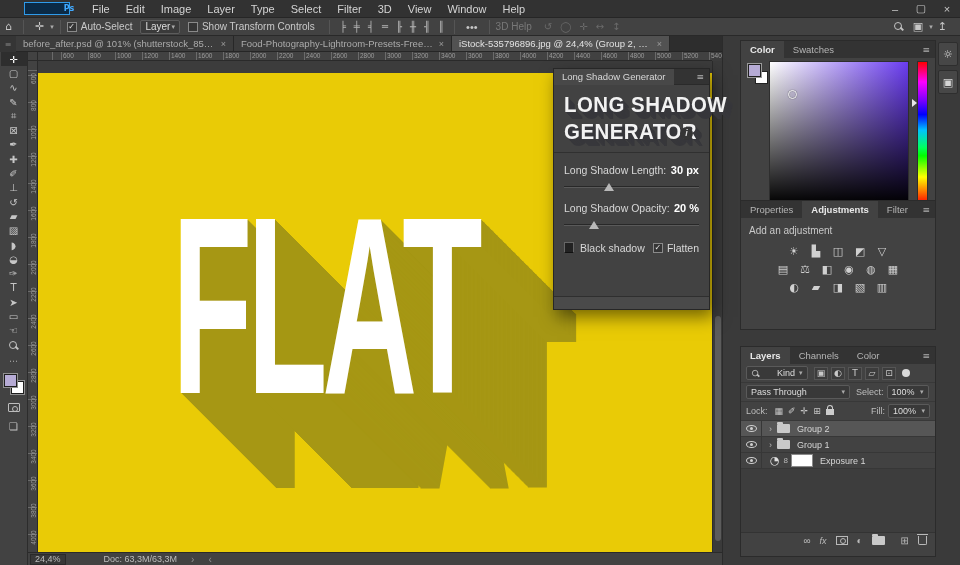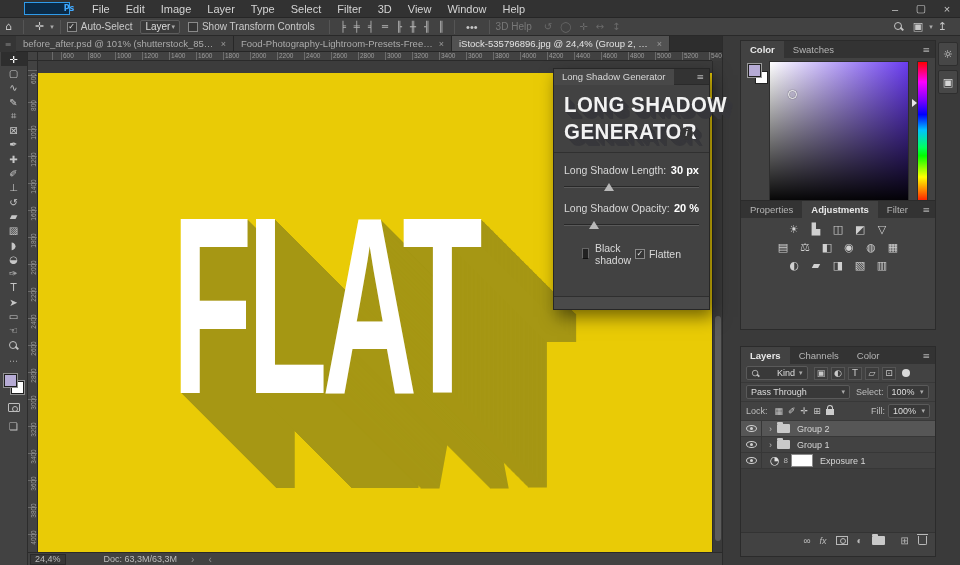--- a/index.html
+++ b/index.html
@@ -84,21 +84,21 @@
   #plugin-menu { margin-left:auto; color:#b5b5b5; font-size:9px; padding-right:5px; }
   #plugin-title { position:relative; padding:7px 10px 6px; border-bottom:1px solid #303030; }
   .ls-title { font-size:22px; font-weight:bold; color:#f2f2f2; letter-spacing:0.5px; transform:scaleX(0.93); transform-origin:left; white-space:nowrap; line-height:1.22; }
   #info-icon { position:absolute; right:16px; bottom:12px; width:13px; height:13px; border-radius:50%; background:#353535; color:#dcdcdc; font-size:9px; font-style:italic; font-weight:bold; display:flex; align-items:center; justify-content:center; }
   .plugin-row { display:flex; justify-content:space-between; align-items:baseline; padding:0 10px; margin-top:11px; }
   .plugin-label { font-size:10.5px; color:#d8d8d8; }
   .plugin-value { font-size:11px; font-weight:bold; color:#ffffff; }
   .slider { position:relative; margin:7px 10px 0; height:8px; }
   .slider .track { position:absolute; left:0; right:0; top:3px; height:2px; background:#282828; border-bottom:1px solid #5a5a5a; }
   .slider .thumb { position:absolute; top:0; width:0; height:0; border-left:5px solid transparent; border-right:5px solid transparent; border-bottom:8px solid #b8b8b8; transform:translateX(-5px); }
-  #plugin-checks { display:flex; align-items:center; padding:0 28px; margin-top:13px; }
+  #plugin-checks { display:flex; align-items:center; padding:0 10px; margin-top:13px; }
   #black-swatch { width:10px; height:11px; background:#222; border:1px solid #666; border-bottom-color:#111; margin-right:6px; }
   #flatten-check { margin-left:auto; display:flex; align-items:center; }
   #generate-row { display:flex; align-items:center; padding:0 10px; margin-top:10px; }
   #shadow-color-swatch { width:24px; height:22px; background:#fff; border:1px solid #222; box-shadow:3px 3px 0 rgba(0,0,0,0.55); margin-right:9px; }
   #generate-btn { flex:1; height:24px; background:linear-gradient(#5d5d5d,#474747); border:1px solid #2c2c2c; border-radius:2px; color:#e0e0e0; font-size:11px; display:flex; align-items:center; justify-content:center; }
   #plugin-footer { position:absolute; left:0; bottom:0; width:100%; height:13px; background:#4a4a4a; border-top:1px solid #2f2f2f; }
 
   
   #dock { position:absolute; left:722px; top:36px; width:238px; height:529px; background:#3a3a3a; border-left:1px solid #2b2b2b; }
   .panel { position:absolute; left:740px; width:196px; background:#424242; border:1px solid #2b2b2b; }
@@ -399,20 +399,21 @@
     </div>
   </div>
 
   <div class="panel" id="adj-panel">
     <div class="ptabs">
         <span class="ptab">Properties</span>
         <span class="ptab active">Adjustments</span>
         <span class="ptab">Filter</span>
         <span class="ptab-menu g">≡</span>
       </div>
+    <div id="adj-heading">Add an adjustment</div>
     <div id="adj-rows">
         <div class="adj-row">
           <span class="adj-icon g">☀</span>
           <span class="adj-icon g">▙</span>
           <span class="adj-icon g">◫</span>
           <span class="adj-icon g">◩</span>
           <span class="adj-icon g">▽</span>
         </div>
         <div class="adj-row">
           <span class="adj-icon g">▤</span>

